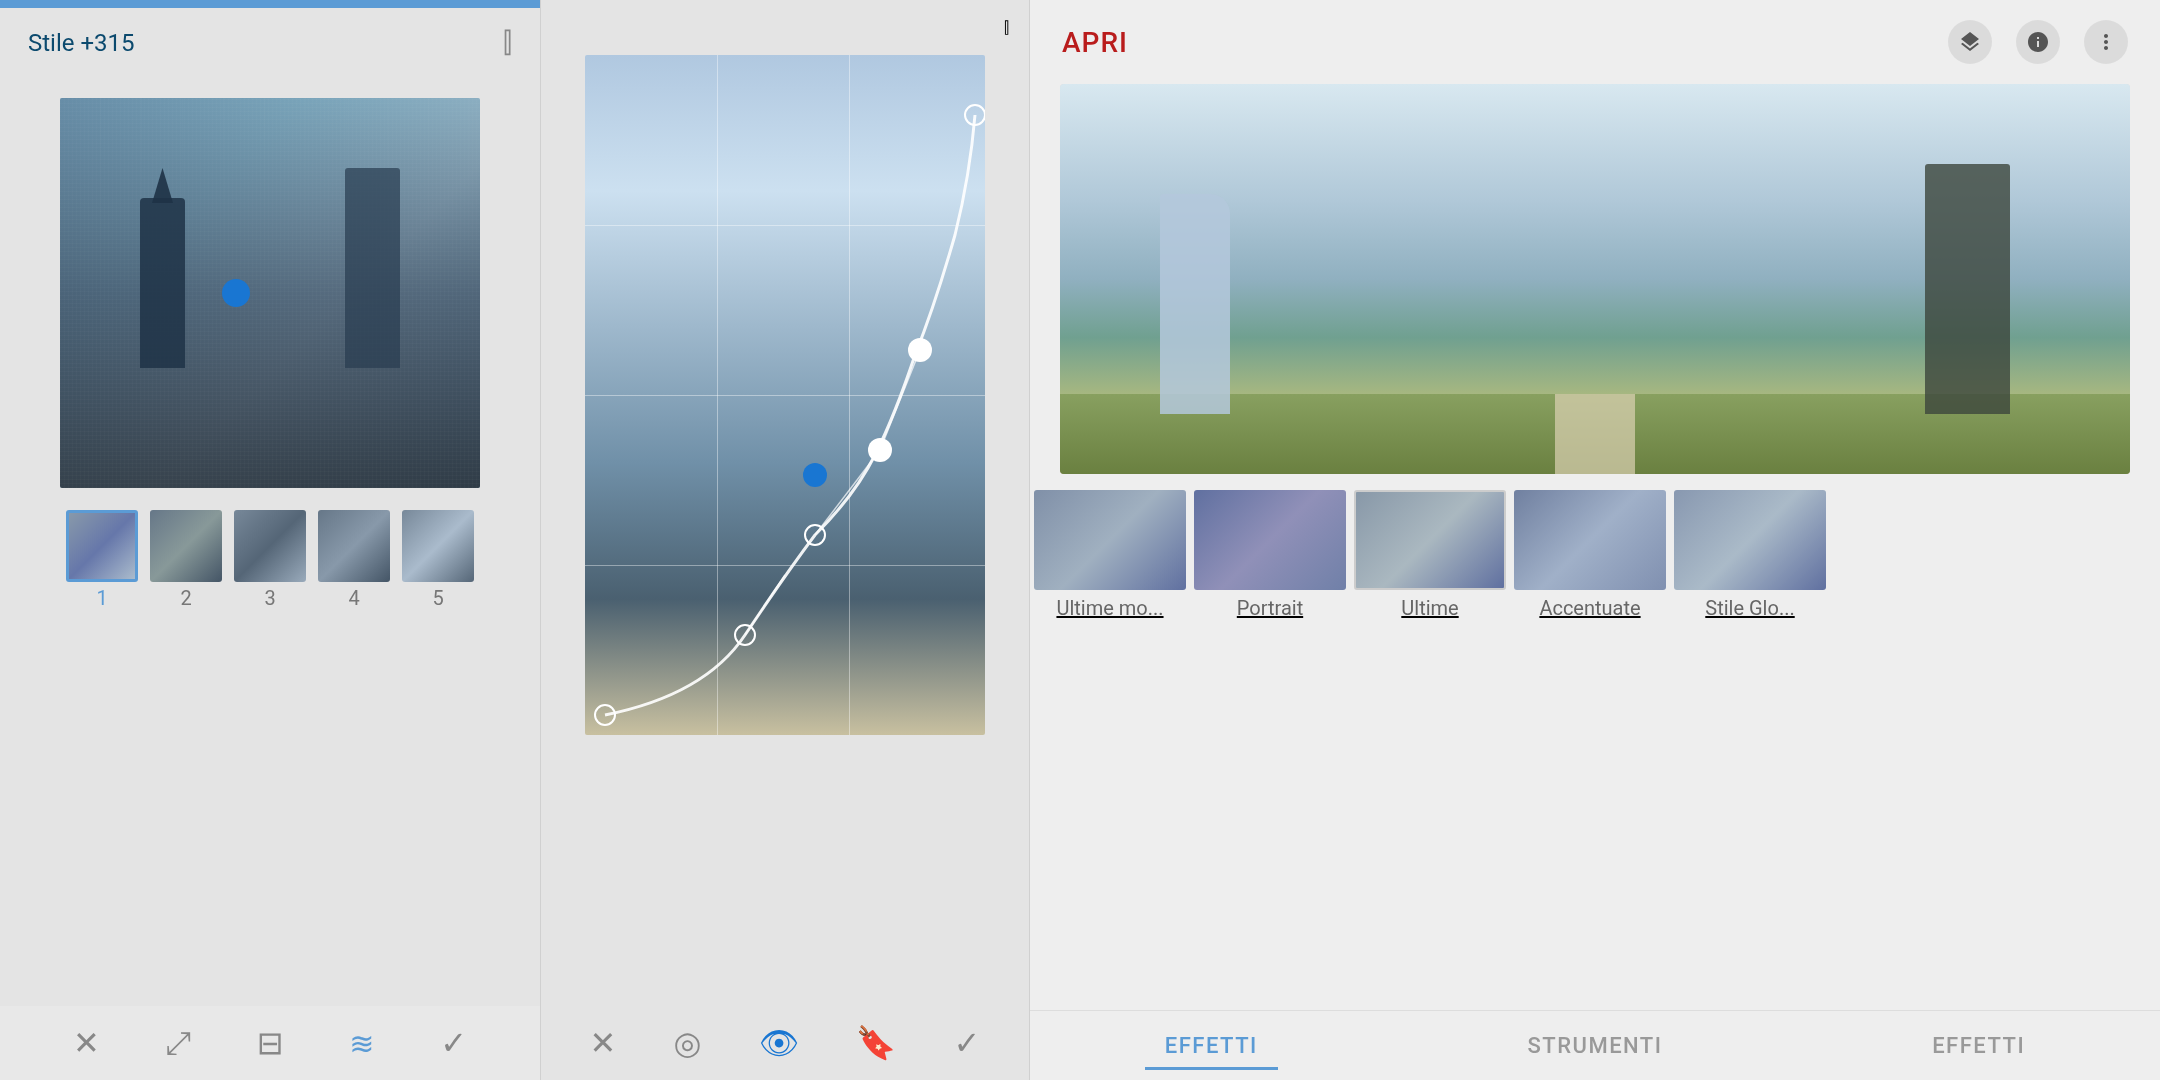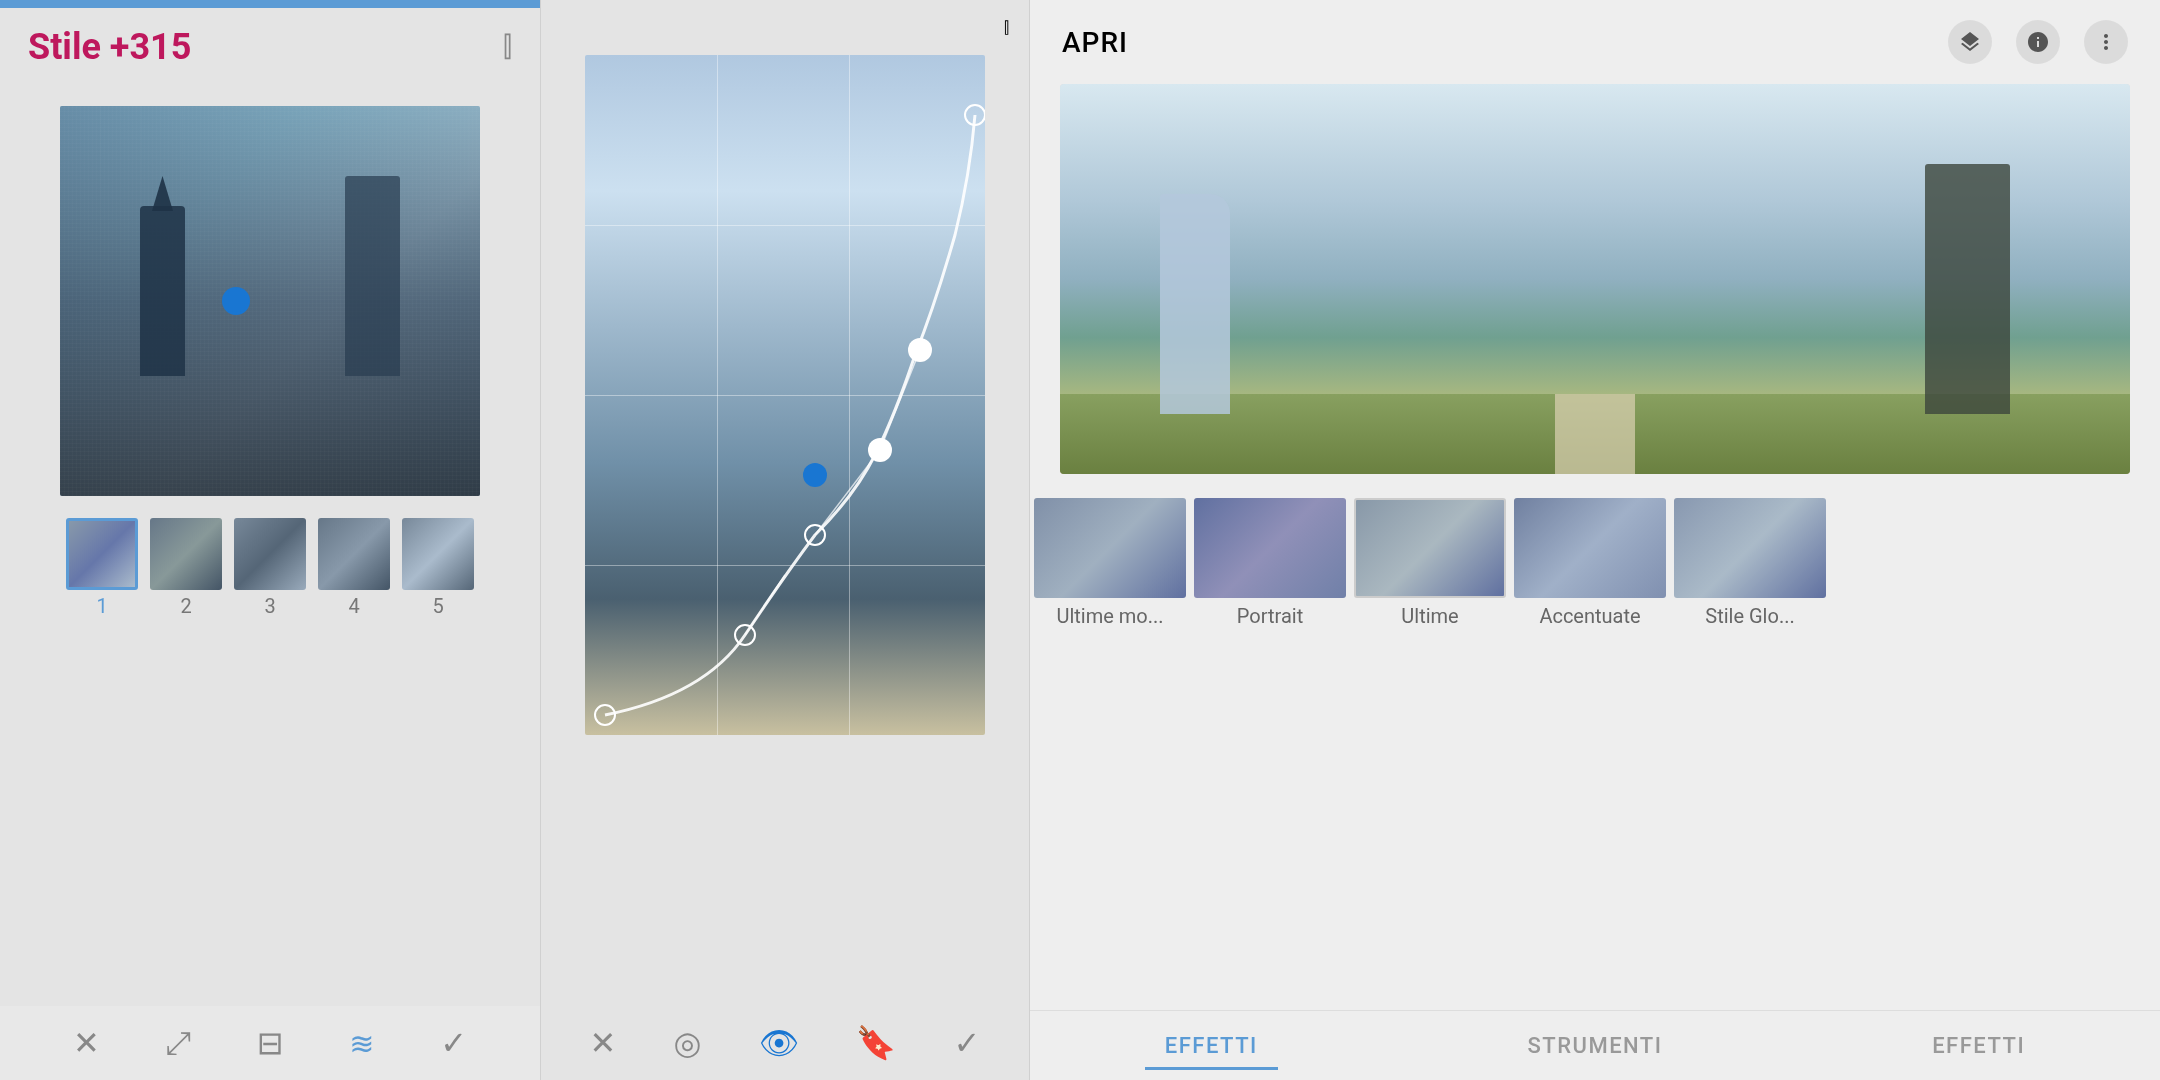--- a/index.html
+++ b/index.html
@@ -37,23 +37,23 @@
 
     .panel-left .header {
       width: 100%;
       display: flex;
       align-items: center;
       justify-content: space-between;
       padding: 18px 28px;
     }
 
     .panel-left .header .title {
-      font-size: 36px;
-      color: #be185d;
-      font-weight: 700;
+      font-size: 24px;
+      color: #0c4a6e;
+      font-weight: 400;
     }
 
     .panel-left .header .split-icon {
       font-size: 28px;
       color: #888;
     }
 
     .panel-left .main-image-area {
       width: 420px;
       height: 390px;
@@ -289,21 +289,21 @@
       flex-direction: row;
       align-items: center;
       justify-content: space-between;
       padding: 20px 32px;
       width: 100%;
     }
 
     .panel-right .header .apri {
       font-size: 28px;
       font-weight: 500;
-      color: #000000;
+      color: #b91c1c;
       letter-spacing: 1px;
     }
 
     .panel-right .header .header-icons {
       display: flex;
       flex-direction: row;
       gap: 24px;
       align-items: center;
     }
 
@@ -355,21 +355,22 @@
       width: 85px;
       height: 250px;
       background: rgba(60,70,60,0.8);
       border-radius: 3px 3px 0 0;
     }
 
     
     .filters-strip-area {
       width: 100%;
       overflow: hidden;
-      padding: 24px 0 0 0;
+      padding: 16px 0 0 0;
+      text-decoration: underline;
     }
 
     .filters-strip {
       display: flex;
       flex-direction: row;
       gap: 0;
       overflow: hidden;
     }
 
     .filter-item {

